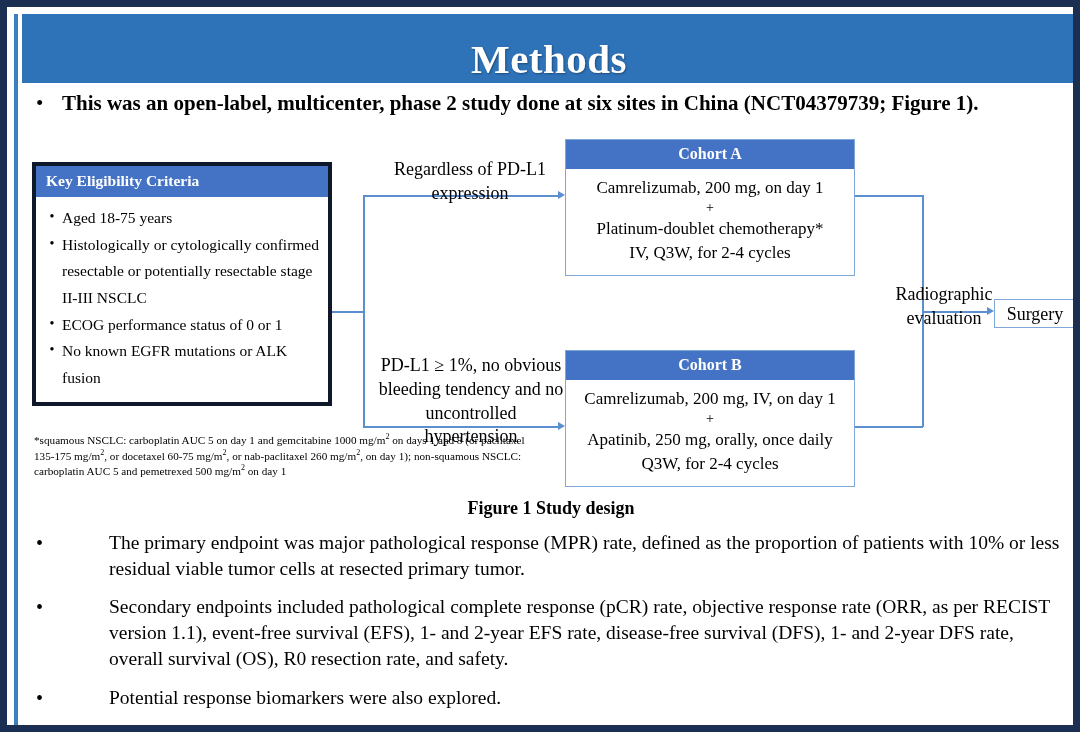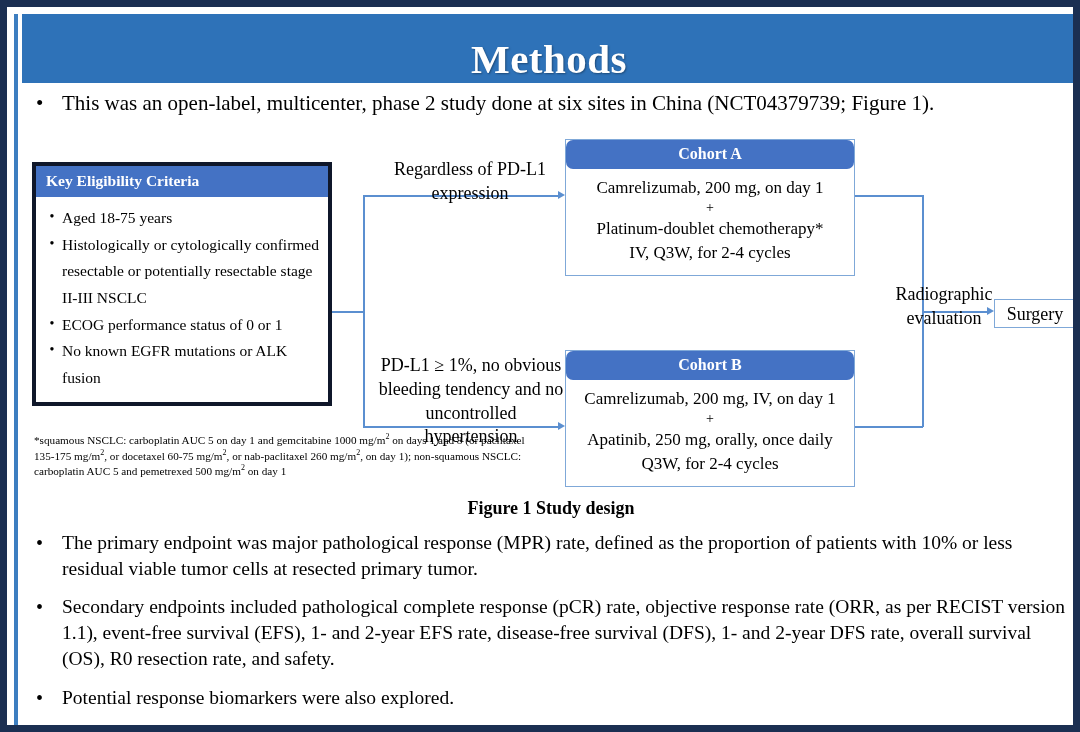--- a/index.html
+++ b/index.html
@@ -67,20 +67,21 @@
     font-size: 21px;
     line-height: 1.25;
     color: #000;
     text-align: left;
   }
   .bullet-body {
     flex: 1 1 auto;
     font-size: 21px;
     line-height: 1.3;
     color: #000;
+    font-weight: bold;
   }
 
   
   .figure {
     position: absolute;
     left: 0;
     top: 112px;
     width: 1066px;
     height: 390px;
   }
@@ -142,21 +143,20 @@
   }
   .cohort-a { left: 547px; top: 13px; }
   .cohort-b { left: 547px; top: 224px; }
   .cohort-header {
     background: #4472c4;
     color: #ffffff;
     font-size: 16px;
     font-weight: bold;
     text-align: center;
     padding: 5px 0 6px 0;
-    border-radius: 7px;
   }
   .cohort-body {
     padding: 7px 4px 10px 4px;
     text-align: center;
     font-size: 17px;
     line-height: 1.42;
     color: #000;
   }
   .plus-line {
     font-size: 14px;
@@ -232,20 +232,21 @@
     flex: 0 0 auto;
     width: 26px;
     font-size: 20px;
     line-height: 1.3;
   }
   .b-row .body {
     flex: 1 1 auto;
     font-size: 19.5px;
     line-height: 1.32;
     color: #000;
+    margin-left: 47px;
   }
 </style>
 </head>
 <body>
 
 <div class="slide">
   <div class="slide-inner">
 
     <div class="title-banner">
       <div class="title-text">Methods</div>

